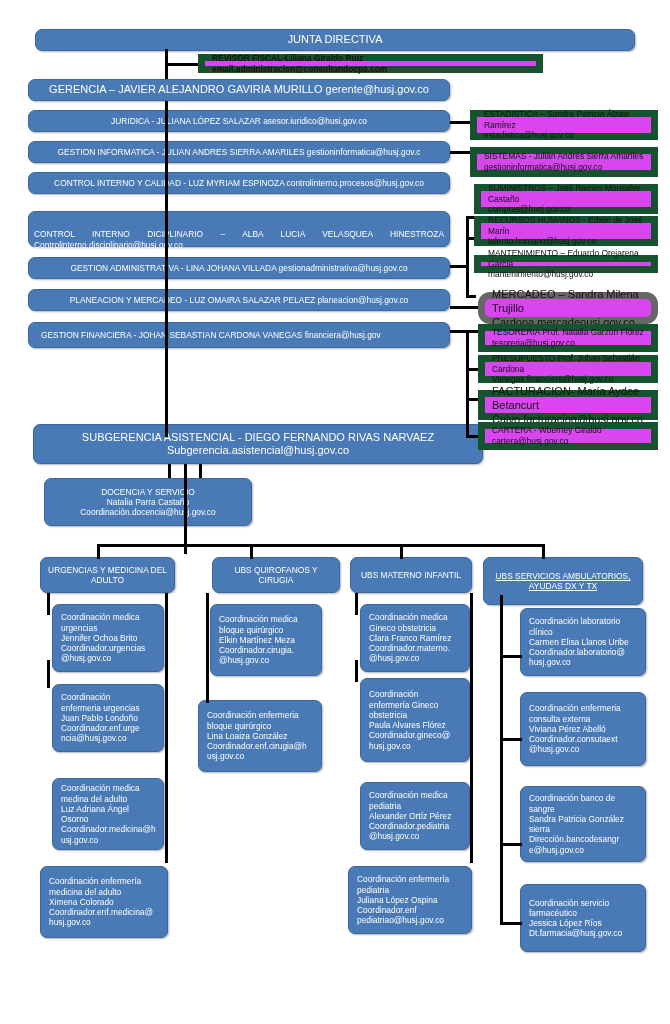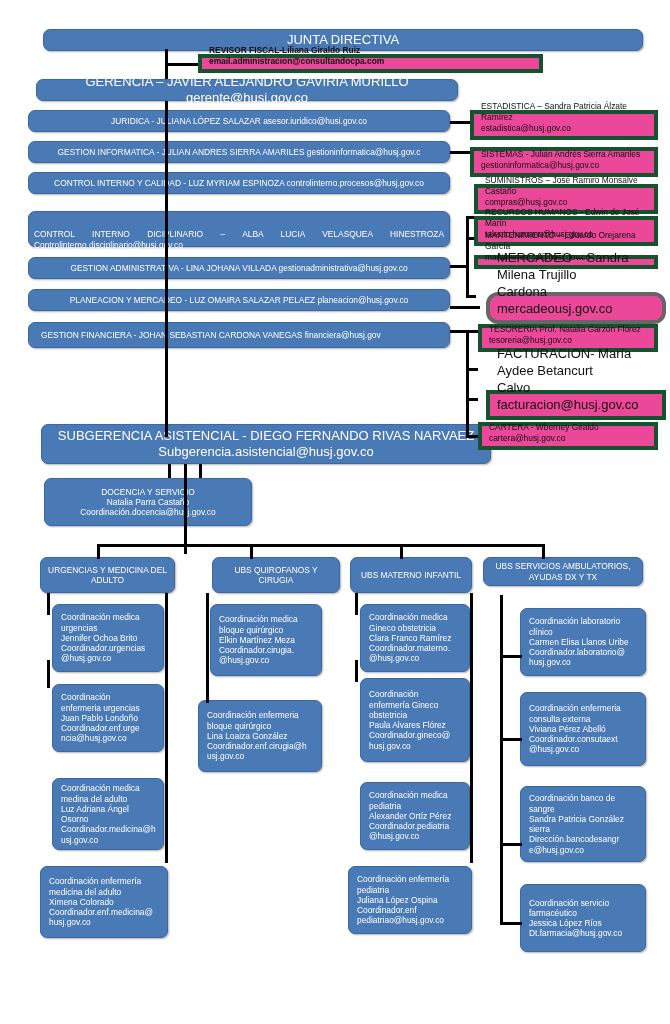--- a/index.html
+++ b/index.html
@@ -27,40 +27,40 @@
     box-shadow: 1px 1px 2px rgba(0,0,0,0.30);
     padding: 2px 5px;
     white-space: pre-line;
   }
   .bx.lft {
     justify-content: flex-start;
     text-align: left;
   }
   .wb {
     position: absolute;
-    background: #ec4899;
-    border: 4px solid #14532d;
+    background: #d946ef;
+    border: 7px solid #14532d;
     color: #111111;
     display: flex;
-    align-items: flex-end;
+    align-items: center;
     text-align: left;
     line-height: 1.3;
     padding: 2px 5px 2px 7px;
     white-space: pre-line;
     z-index: 5;
   }
   .ln {
     position: absolute;
     background: #000000;
     z-index: 1;
   }
   .v { width: 3px; }
   .h { height: 3px; }
   .f10 { font-size: 8.4px; }
-  .f11 { font-size: 13px; margin-left: 8px; }
+  .f11 { font-size: 11px; }
   .bold { font-weight: bold; }
   .just {
     justify-content: flex-start;
     text-align: justify;
     text-align-last: justify;
     display: block;
     padding-top: 7px;
   }
 </style>
 </head>
@@ -160,20 +160,24 @@
   <div class="wb f11" style="left:478px; top:292px; width:180px; height:32px; border-color:#666;border-radius:12px;">
     <span>MERCADEO – Sandra Milena Trujillo
 Cardona mercadeousj.gov.co</span>
   </div>
 
   <div class="wb f10" style="left:478px; top:324px; width:180px; height:28px;">
     <span>TESORERIA Prof. Natalia Garzón Flórez
 tesoreria@husj.gov.co</span>
   </div>
 
+  <div class="wb f10" style="left:478px; top:355px; width:180px; height:28px;">
+    <span>PRESUPUESTO Prof. Johan Sebastián Cardona
+Vanegas financiera@husj.gov.co</span>
+  </div>
 
   <div class="wb f11" style="left:478px; top:390px; width:180px; height:30px;">
     <span>FACTURACION- María Aydee Betancurt
 Calvo facturacion@husj.gov.co</span>
   </div>
 
   <div class="wb f10" style="left:478px; top:422px; width:180px; height:28px;">
     <span>CARTERA - Wberney Giraldo
 cartera@husj.gov.co</span>
   </div>
@@ -288,21 +292,21 @@
 @husj.gov.co</span>
   </div>
   <div class="bx f10 lft" style="left:348px; top:866px; width:124px; height:68px; padding-left:8px;">
     <span>Coordinación enfermería
 pediatria
 Juliana López Ospina
 Coordinador.enf
 pediatriao@husj.gov.co</span>
   </div>
 
-  <div class="bx f10" style="left:483px; top:557px; width:160px; height:29px;">
+  <div class="bx f10" style="left:483px; top:557px; width:160px; height:48px;text-decoration:underline;">
     <span>UBS SERVICIOS AMBULATORIOS,
 AYUDAS DX Y TX</span>
   </div>
   <div class="ln v" style="left:500px; top:595px; height:330px;"></div>
   <div class="ln h" style="left:500px; top:655px; width:22px;"></div>
   <div class="ln h" style="left:500px; top:738px; width:22px;"></div>
   <div class="ln h" style="left:500px; top:843px; width:22px;"></div>
   <div class="ln h" style="left:500px; top:922px; width:22px;"></div>
 
   <div class="bx f10 lft" style="left:520px; top:608px; width:126px; height:68px; padding-left:8px;">

